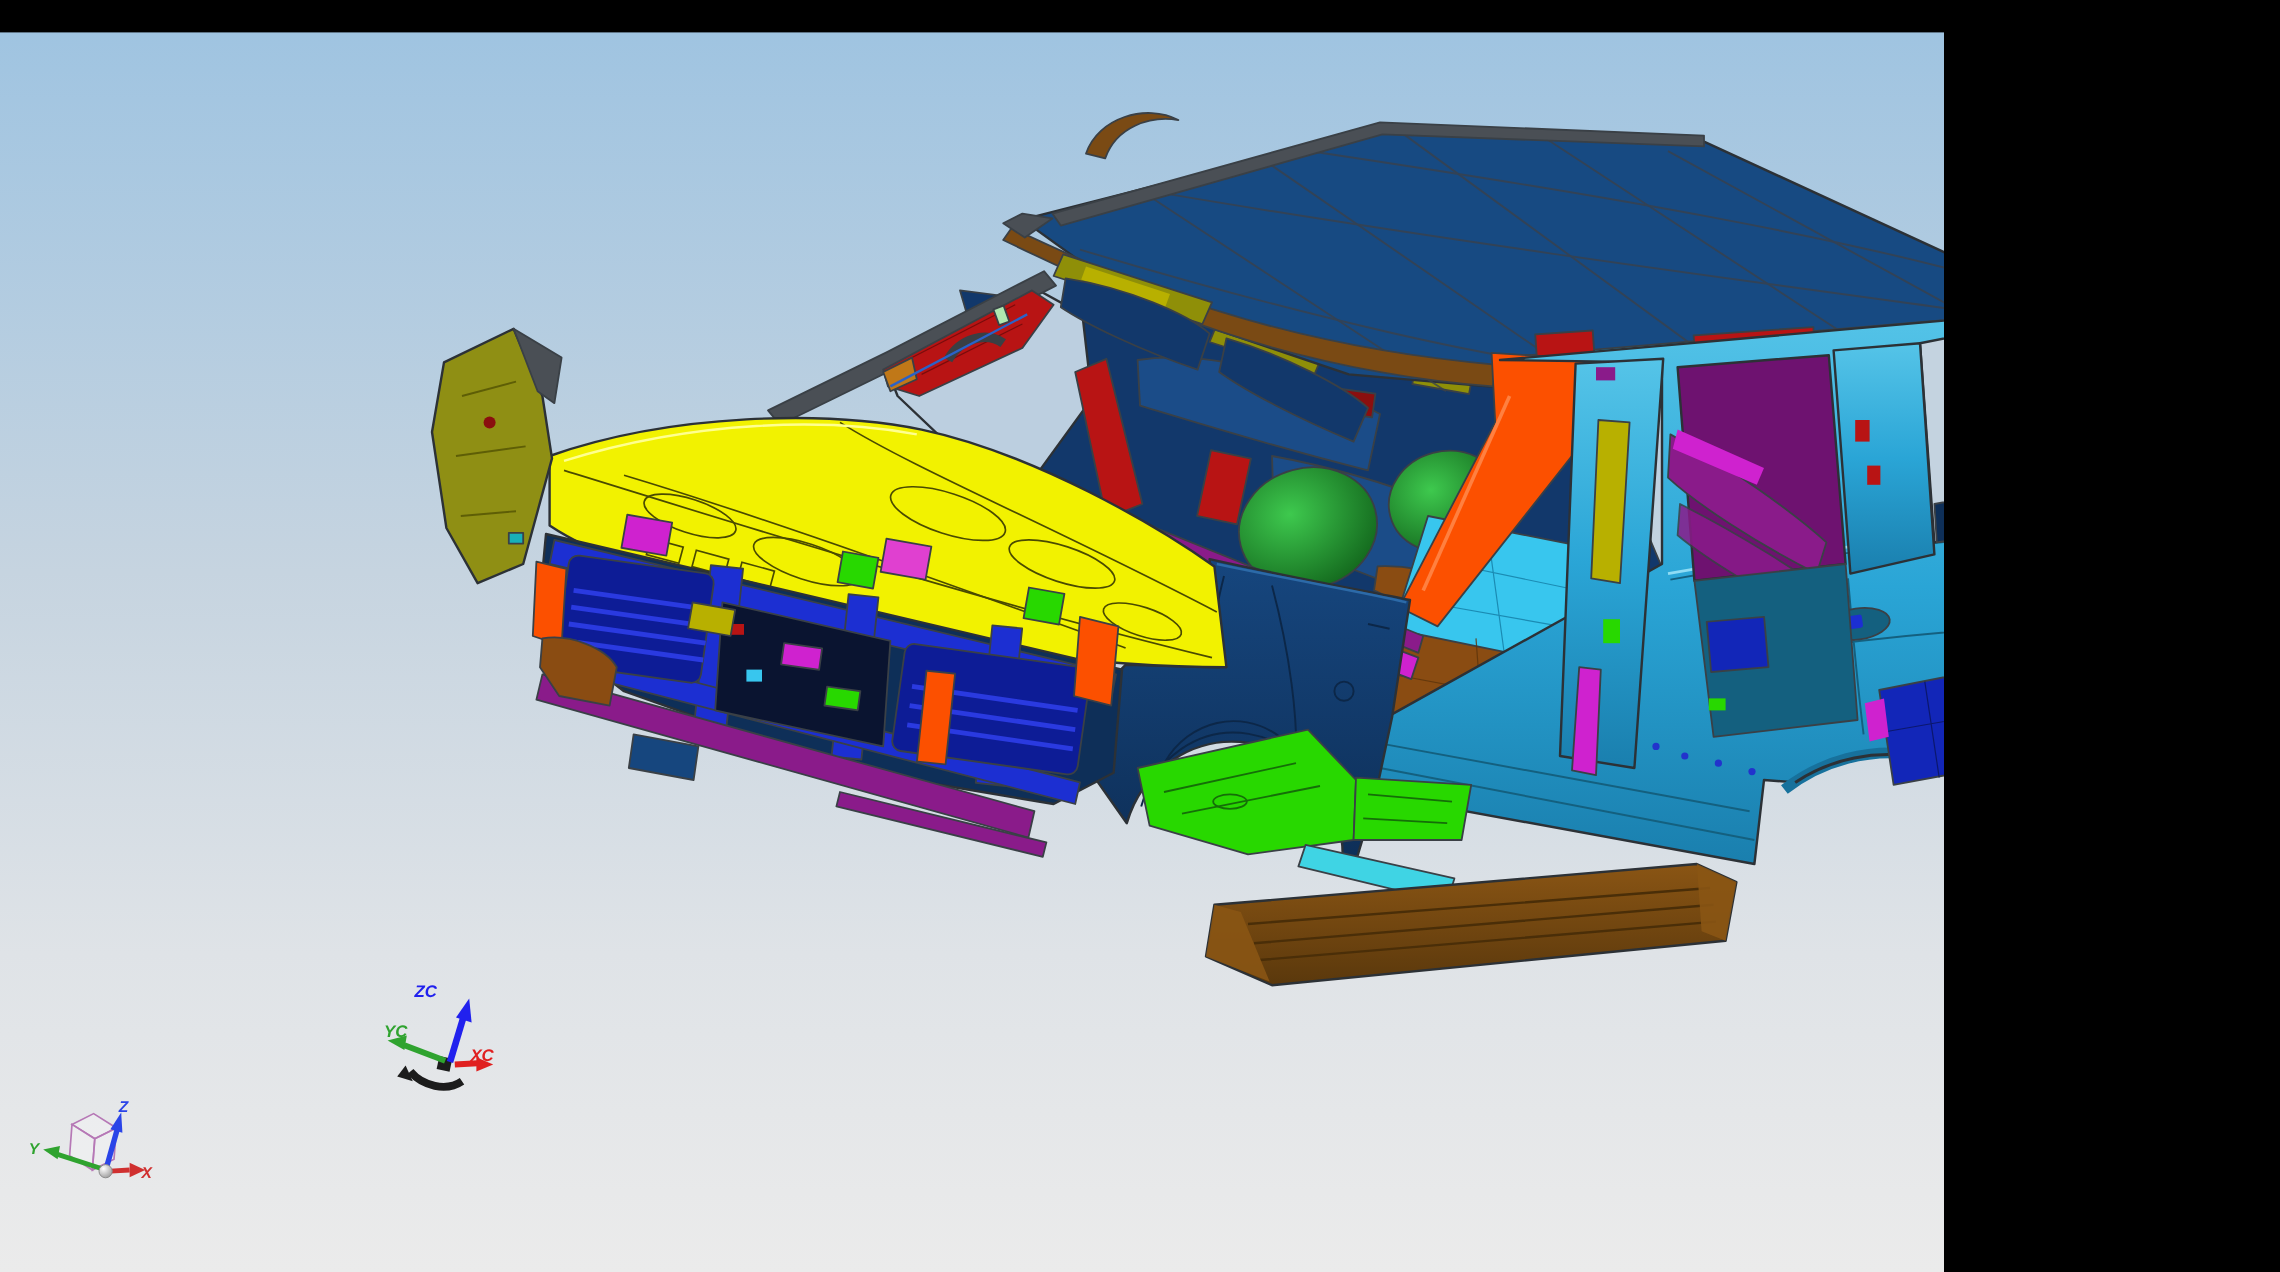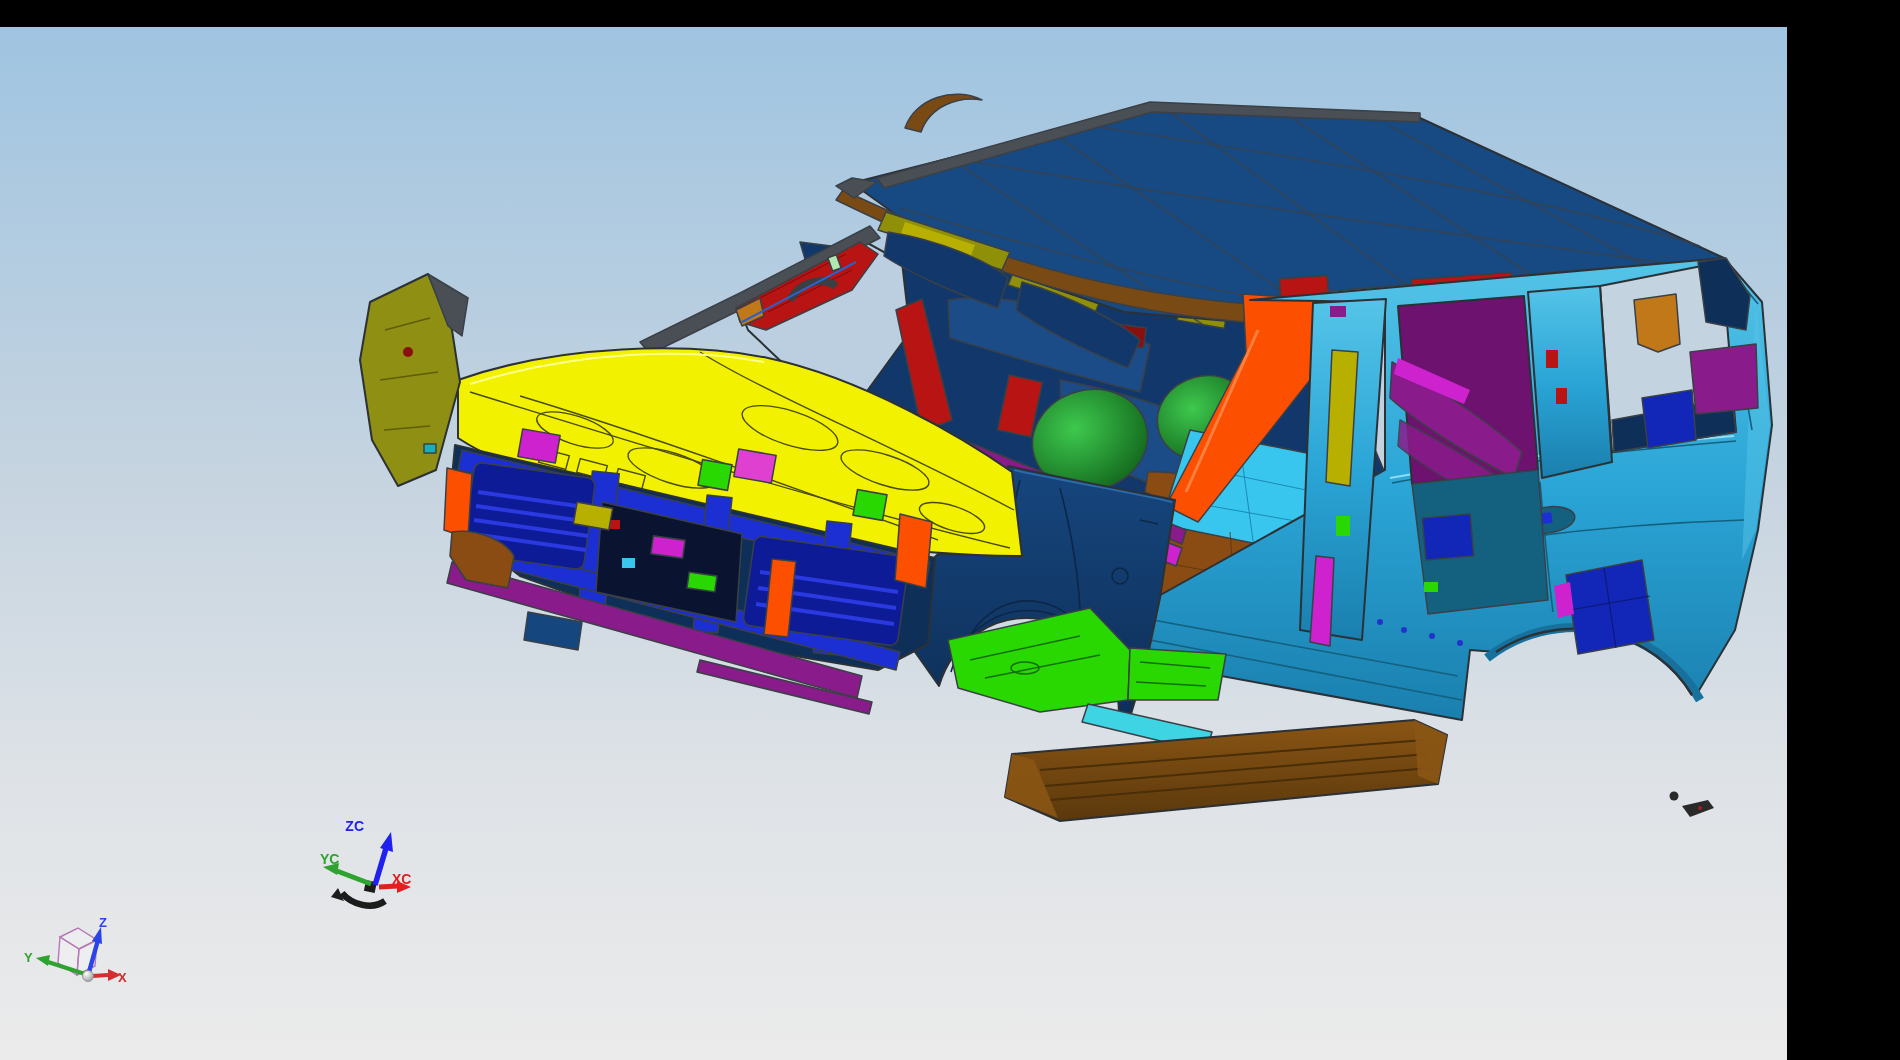--- a/index.html
+++ b/index.html
@@ -1,16 +1,16 @@
 <!DOCTYPE html>
 <html><head>
 <meta charset="utf-8">
 <style>
   html,body{margin:0;padding:0;background:#000;}
-  .stage{position:relative;width:1787px;height:1060px;overflow:hidden;font-family:"Liberation Sans",sans-serif;}
+  .stage{position:relative;width:1620px;height:1060px;overflow:hidden;font-family:"Liberation Sans",sans-serif;font-style:italic;}
   .stage svg{position:absolute;left:0;top:0;display:block;}
   .o{stroke:#3a4046;stroke-width:1.5;stroke-linejoin:round;}
   .o2{stroke:#2c3136;stroke-width:2;stroke-linejoin:round;}
   .thin{stroke-width:1;fill:none;opacity:.85;}
   .axis-label{font-family:"Liberation Sans",sans-serif;font-weight:bold;font-size:14px;}
   .axis-label-sm{font-family:"Liberation Sans",sans-serif;font-weight:bold;font-size:13px;}
 </style>
 </head>
 <body>
 

